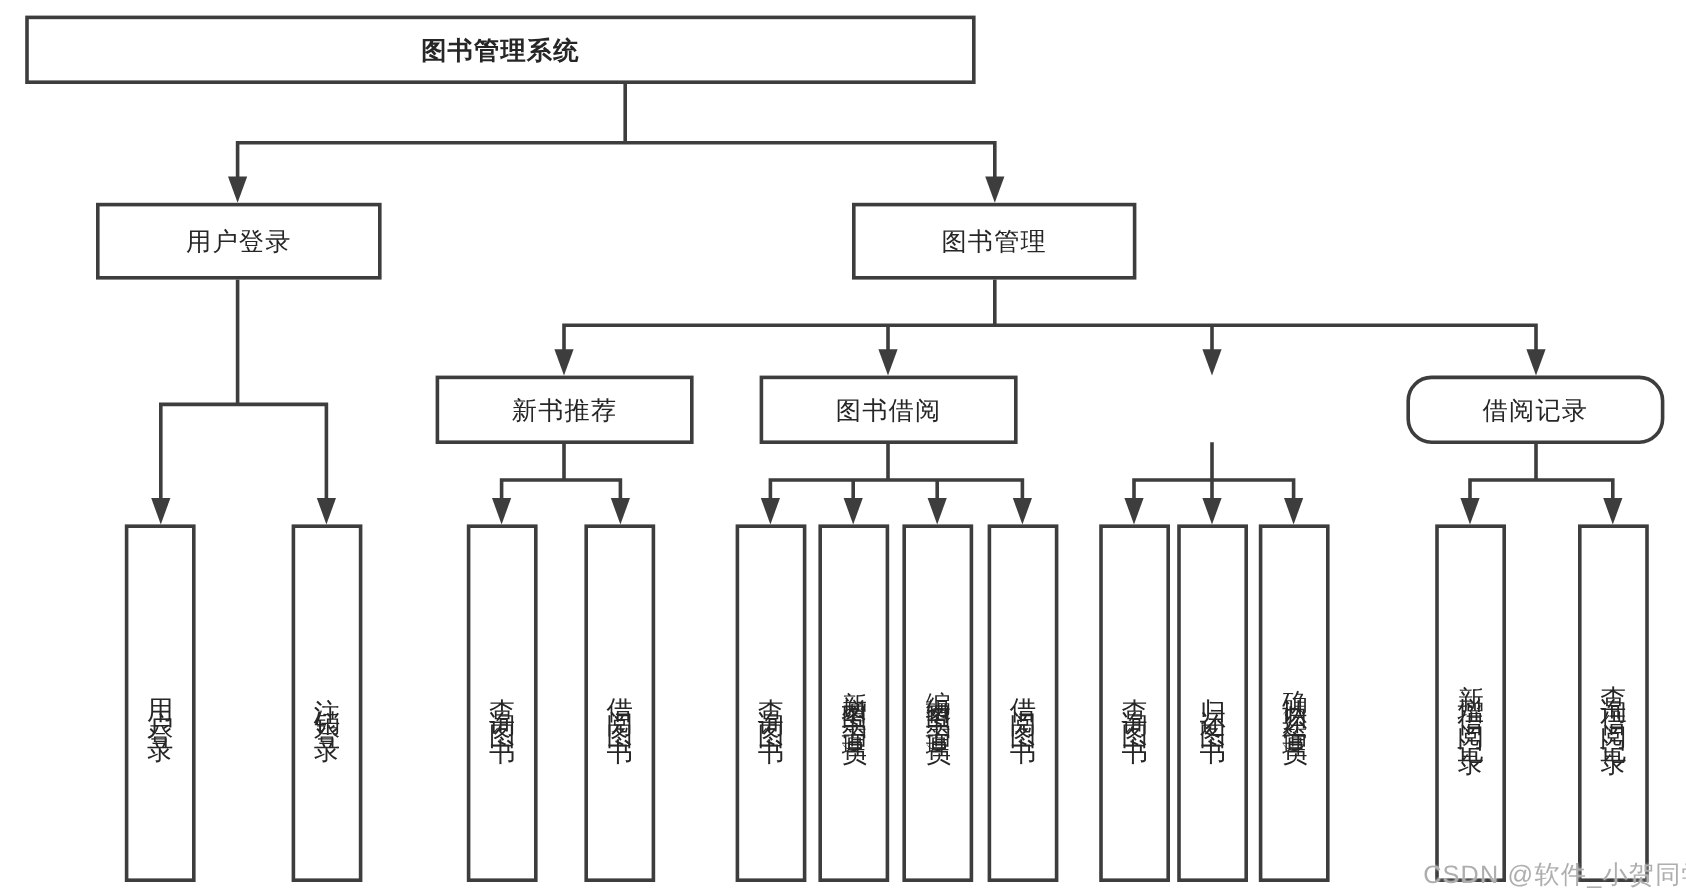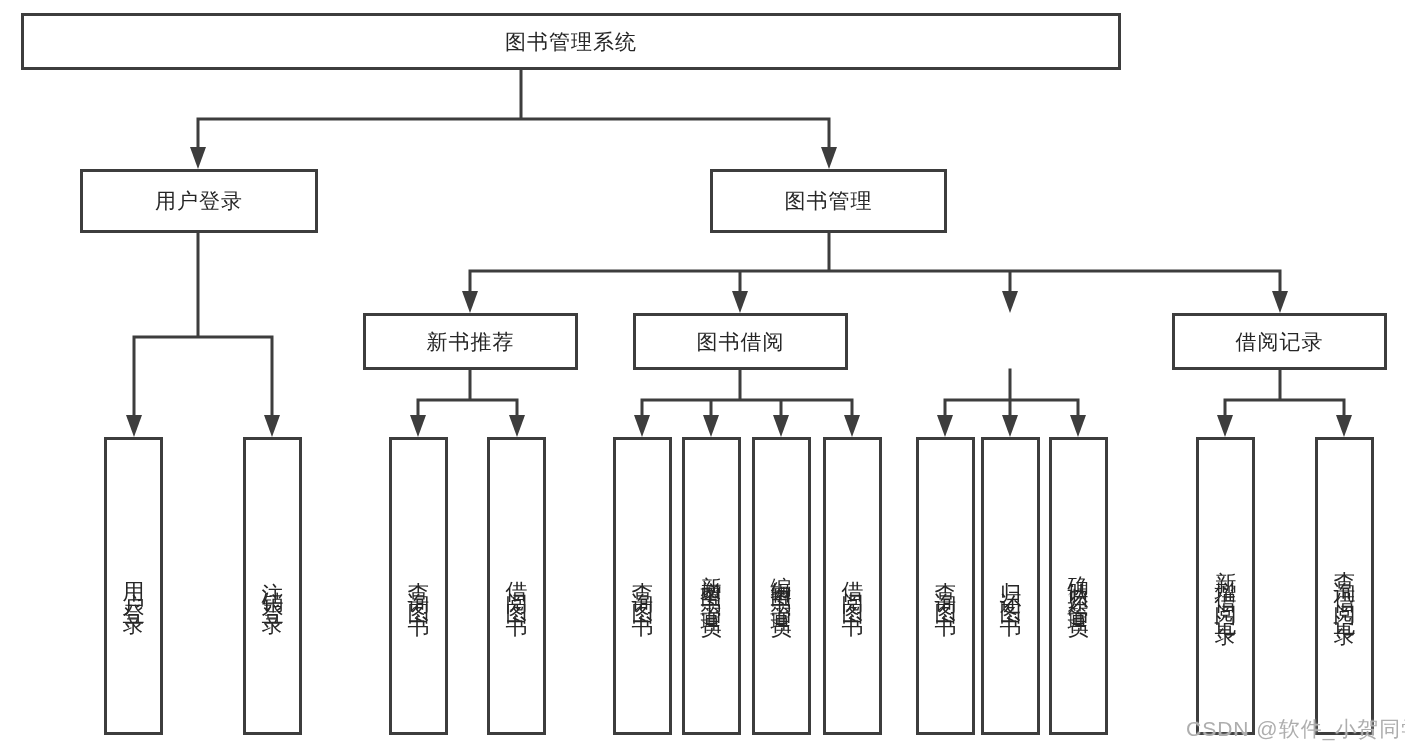--- a/index.html
+++ b/index.html
@@ -11,25 +11,25 @@
   .connectors path{stroke:#3d3d3d;stroke-width:3;fill:none;stroke-linecap:square;}
   .connectors polygon{fill:#3d3d3d;stroke:none;}
   .node{
     position:absolute;box-sizing:border-box;border:3px solid #3d3d3d;background:#ffffff;
     display:flex;align-items:center;justify-content:center;z-index:2;
   }
   .node .label{
     color:#262626;font-size:21px;letter-spacing:1px;white-space:nowrap;
   }
   
-  #n-root{left:21px;top:13px;width:1100px;height:57px;}
+  #n-root{left:21px;top:13px;width:792px;height:57px;font-weight:bold;}
   #n-user-login{left:80px;top:169px;width:238px;height:64px;}
   #n-book-mgmt{left:710px;top:169px;width:237px;height:64px;}
   .l3{top:313px;width:215px;height:57px;}
-  #n-rec{left:363px;} #n-bb{left:633px;} #n-cb{left:903px;} #n-br{left:1172px;}
+  #n-rec{left:363px;} #n-bb{left:633px;} #n-cb{left:903px;} #n-br{left:1172px;border-radius:21px;}
   
   .vbox{top:437px;width:59px;height:298px;}
   .vbox .label{
     writing-mode:vertical-rl;text-orientation:mixed;
     font-size:22px;letter-spacing:11px;line-height:1;
   }
   .vbox .label.long{font-size:21px;letter-spacing:6px;}
   #n-login-user{left:104px;} #n-login-logout{left:243px;}
   #n-rec-query{left:389px;}  #n-rec-borrow{left:487px;}
   #n-bb-query{left:613px;}   #n-bb-add{left:682px;}

